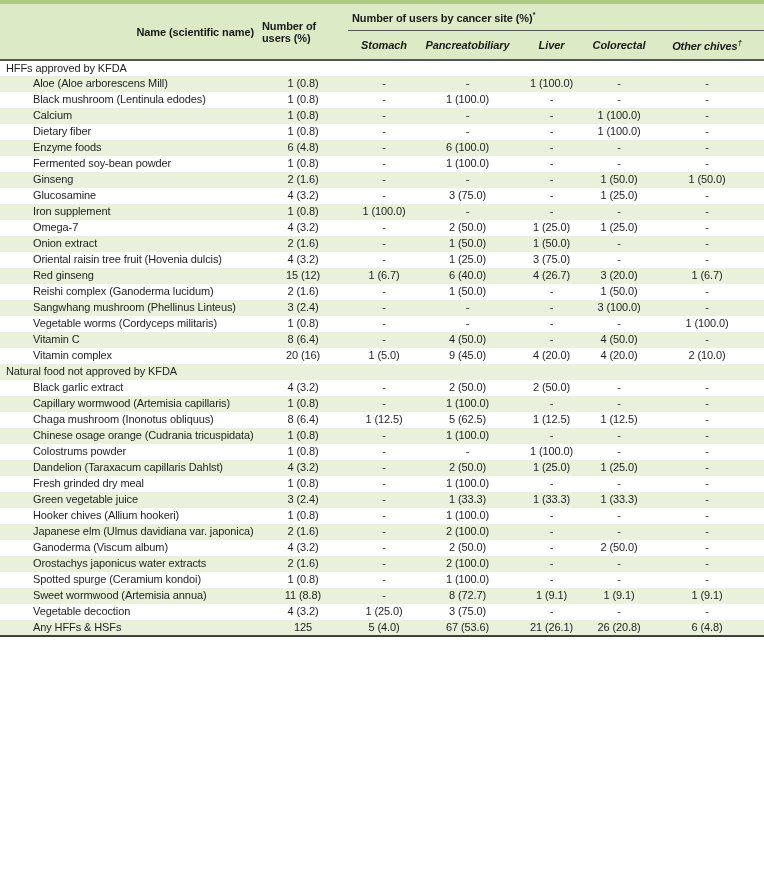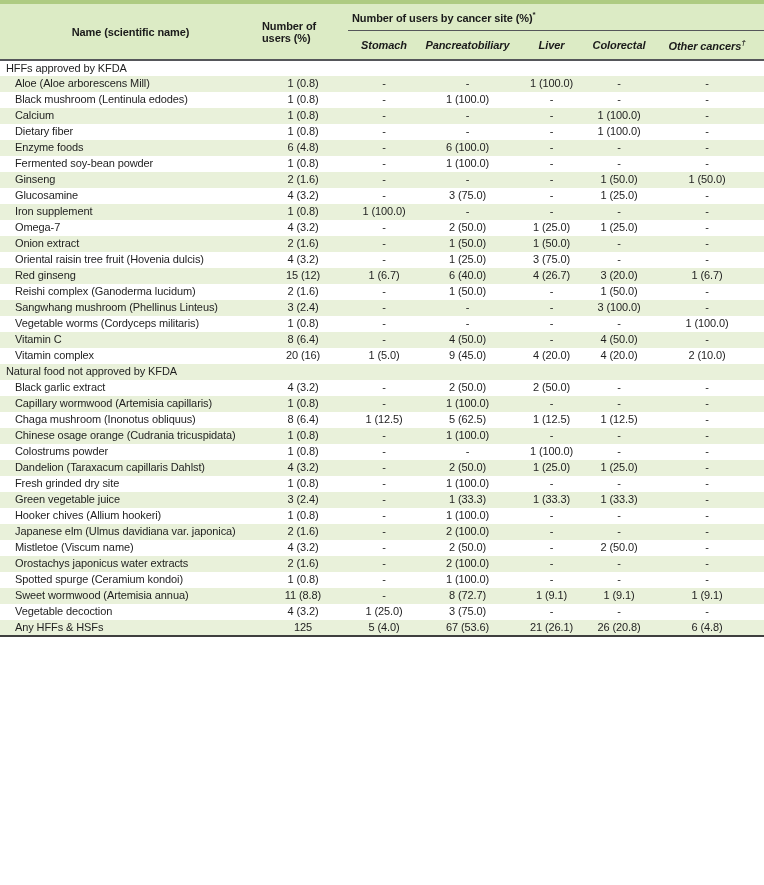--- a/index.html
+++ b/index.html
@@ -35,21 +35,21 @@
   col.c7 { width: 114px; }
 
   thead th {
     background: #dcebc5;
     font-weight: 700;
     color: #1a1a1a;
     padding: 0 4px;
     vertical-align: middle;
   }
   th.name-h {
-    text-align: center;
+    text-align: right;
     padding-left: 7px;
     border-bottom: 2px solid #55565a;
   }
   th.users-h {
     text-align: left;
     border-bottom: 2px solid #55565a;
   }
   th.group-h {
     text-align: left;
     height: 26px;
@@ -66,21 +66,21 @@
   tbody tr { height: 16px; }
   tbody tr.alt td { background: #e9f1da; }
   tbody tr.plain td { background: #ffffff; }
   tbody td {
     padding: 0 3px;
     vertical-align: middle;
     line-height: 1.05;
   }
   td.c-name {
     text-align: left;
-    padding-left: 15px;
+    padding-left: 33px;
   }
   tr.section td.c-name {
     padding-left: 6px;
   }
   td.c-val { text-align: center; }
   tbody tr:last-child td { border-bottom: 2.5px solid #3f3f3f; }
 </style>
 </head>
 <body>
 
@@ -100,21 +100,21 @@
         <tr class="h1">
           <th class="name-h" rowspan="2">Name (scientific name)</th>
           <th class="users-h" rowspan="2">Number of users (%)</th>
           <th class="group-h" colspan="5"><span>Number of users by cancer site (%)</span><sup>*</sup></th>
         </tr>
         <tr class="h2">
           <th>Stomach</th>
           <th>Pancreatobiliary</th>
           <th>Liver</th>
           <th>Colorectal</th>
-          <th><span>Other cancers</span><sup>†</sup></th>
+          <th><span>Other chives</span><sup>†</sup></th>
         </tr>
       </thead>
       <tbody>
           <tr class="plain section">
     <td class="c-name" colspan="7">HFFs approved by KFDA</td>
 
   </tr>
           <tr class="alt">
     <td class="c-name">Aloe (Aloe arborescens Mill)</td>
     <td class="c-val">1 (0.8)</td>
@@ -329,21 +329,21 @@
           <tr class="alt">
     <td class="c-name">Dandelion (Taraxacum capillaris Dahlst)</td>
     <td class="c-val">4 (3.2)</td>
     <td class="c-val">-</td>
     <td class="c-val">2 (50.0)</td>
     <td class="c-val">1 (25.0)</td>
     <td class="c-val">1 (25.0)</td>
     <td class="c-val">-</td>
   </tr>
           <tr class="plain">
-    <td class="c-name">Fresh grinded dry site</td>
+    <td class="c-name">Fresh grinded dry meal</td>
     <td class="c-val">1 (0.8)</td>
     <td class="c-val">-</td>
     <td class="c-val">1 (100.0)</td>
     <td class="c-val">-</td>
     <td class="c-val">-</td>
     <td class="c-val">-</td>
   </tr>
           <tr class="alt">
     <td class="c-name">Green vegetable juice</td>
     <td class="c-val">3 (2.4)</td>
@@ -365,21 +365,21 @@
           <tr class="alt">
     <td class="c-name">Japanese elm (Ulmus davidiana var. japonica)</td>
     <td class="c-val">2 (1.6)</td>
     <td class="c-val">-</td>
     <td class="c-val">2 (100.0)</td>
     <td class="c-val">-</td>
     <td class="c-val">-</td>
     <td class="c-val">-</td>
   </tr>
           <tr class="plain">
-    <td class="c-name">Mistletoe (Viscum name)</td>
+    <td class="c-name">Ganoderma (Viscum album)</td>
     <td class="c-val">4 (3.2)</td>
     <td class="c-val">-</td>
     <td class="c-val">2 (50.0)</td>
     <td class="c-val">-</td>
     <td class="c-val">2 (50.0)</td>
     <td class="c-val">-</td>
   </tr>
           <tr class="alt">
     <td class="c-name">Orostachys japonicus water extracts</td>
     <td class="c-val">2 (1.6)</td>

